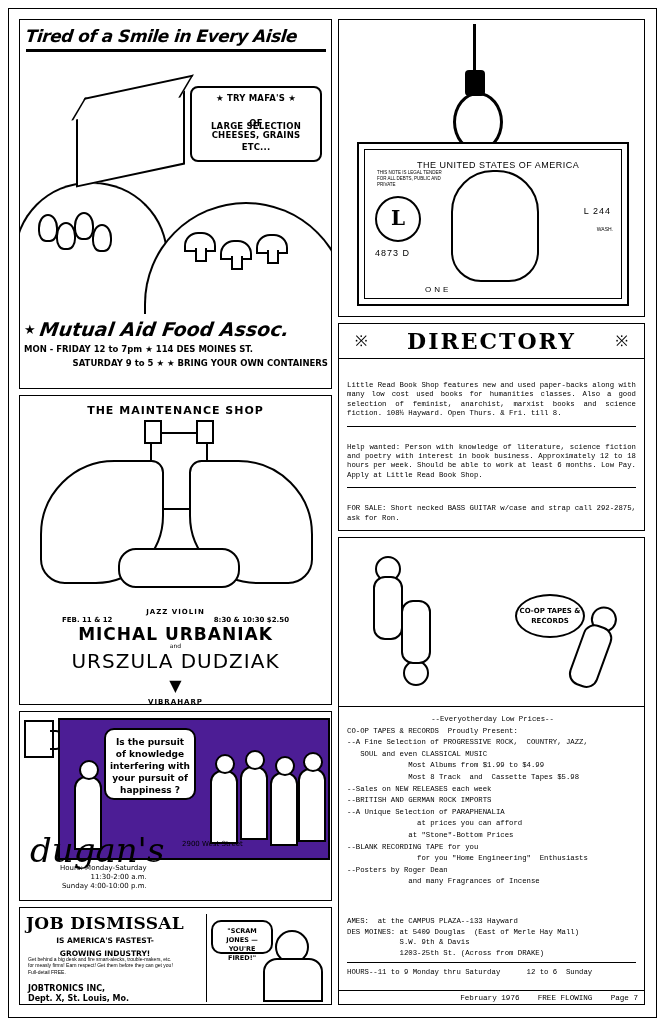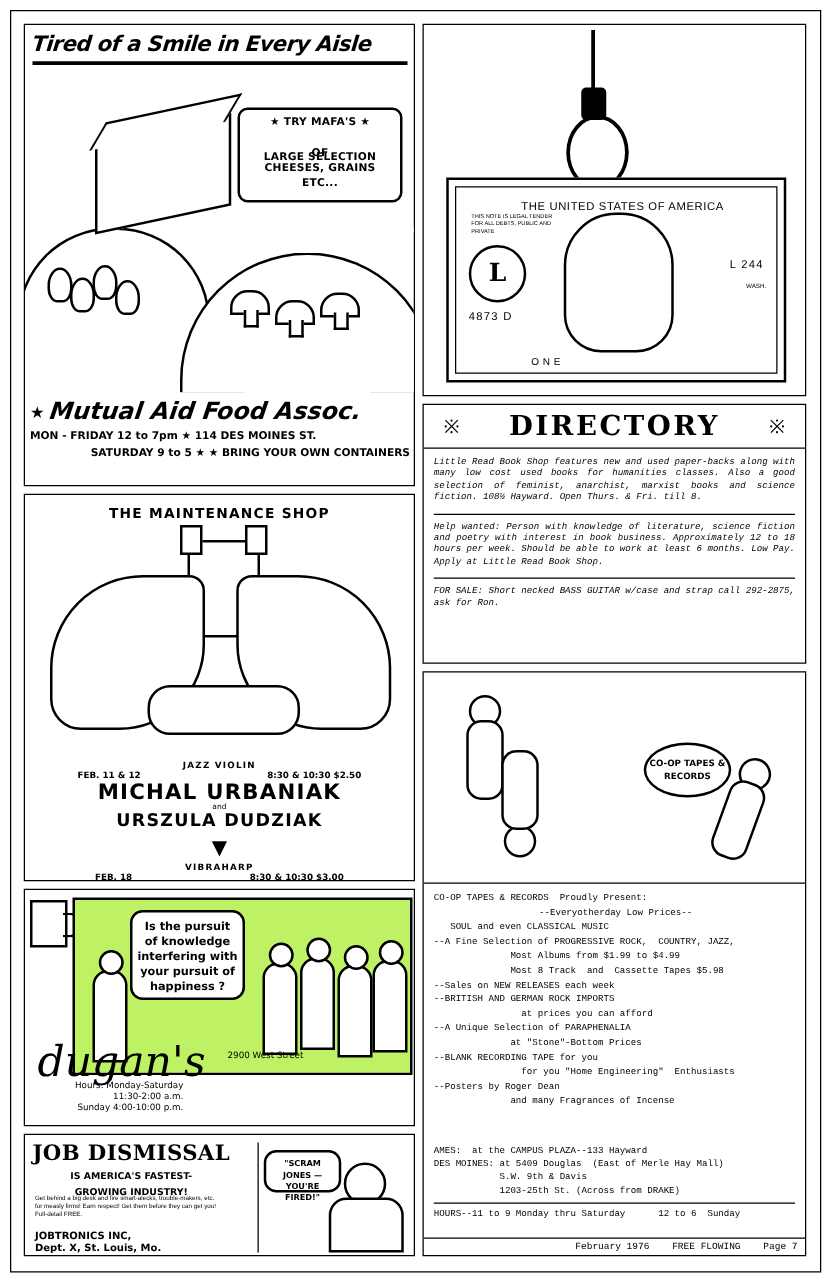--- a/index.html
+++ b/index.html
@@ -43,26 +43,26 @@
      letter-spacing:1px;margin-top:8px;}
   .ms-art{position:absolute;left:14px;top:30px;width:285px;height:180px;}
   .dragon{position:absolute;width:120px;height:120px;border:2px solid #000;border-radius:60% 10% 55% 20%;background:#fff;}
   .castle{position:absolute;left:116px;top:6px;width:54px;height:74px;border:2px solid #000;background:#fff;}
   .castle:before{content:"";position:absolute;left:-8px;top:-14px;width:14px;height:20px;border:2px solid #000;background:#fff;}
   .castle:after{content:"";position:absolute;right:-8px;top:-14px;width:14px;height:20px;border:2px solid #000;background:#fff;}
   .ms-lines{position:absolute;left:0;right:0;top:212px;text-align:center;font-family:"DejaVu Sans",sans-serif;}
   .ms-lines .lbl{font-size:7px;letter-spacing:1px;font-weight:bold;}
   .ms-lines .date{font-size:7px;font-weight:bold;}
   .ms-lines .name{font-size:17px;font-weight:bold;letter-spacing:1px;}
-  .ms-lines .name2{font-size:14px;font-weight:bold;letter-spacing:1px;}
+  .ms-lines .name2{font-size:20px;font-weight:normal;letter-spacing:1px;}
 
   
   #dugans{left:10px;top:702px;width:313px;height:190px;}
   .dug-frame{position:absolute;left:38px;top:6px;width:268px;height:138px;border:2px solid #000;}
-  .dug-people{position:absolute;left:0;top:0;right:0;bottom:0;background:#bef264;}
+  .dug-people{position:absolute;left:0;top:0;right:0;bottom:0;background:#4c1d95;}
   .fig{position:absolute;width:24px;height:70px;border:2px solid #000;border-radius:12px 12px 0 0;background:#fff;}
   .fig:after{content:"";position:absolute;left:3px;top:-18px;width:16px;height:16px;border:2px solid #000;border-radius:50%;background:#fff;}
   .think{position:absolute;left:44px;top:8px;width:92px;height:72px;border:2px solid #000;border-radius:10px;background:#fff;
      font-family:"DejaVu Sans",sans-serif;font-size:9px;font-weight:bold;text-align:center;padding:6px 4px;box-sizing:border-box;line-height:12px;}
   .dug-logo{position:absolute;left:10px;top:118px;font-family:"DejaVu Serif",serif;font-style:italic;font-weight:normal;font-size:34px;}
   .dug-addr{position:absolute;left:162px;top:128px;font-size:7px;font-family:"DejaVu Sans",sans-serif;}
   .dug-hours{position:absolute;left:40px;top:152px;font-size:7px;line-height:9px;font-family:"DejaVu Sans",sans-serif;text-align:right;}
   .beer{position:absolute;left:4px;top:8px;width:26px;height:34px;border:2px solid #000;background:#fff;}
   .beer:after{content:"";position:absolute;right:-12px;top:8px;width:12px;height:16px;border:2px solid #000;border-left:none;border-radius:0 8px 8px 0;}
 
@@ -97,21 +97,21 @@
   .bill .sn2{right:16px;top:62px;font-size:9px;letter-spacing:1px;}
   .bill .wash{right:14px;top:82px;font-size:5px;}
   .bill .bot{left:66px;bottom:10px;font-size:8px;letter-spacing:3px;}
 
   
   #directory{left:329px;top:314px;width:307px;height:208px;}
   .dir-head{position:relative;height:34px;border-bottom:1px solid #000;}
   .dir-head .title{text-align:center;font-family:"DejaVu Serif",serif;font-weight:bold;font-size:22px;letter-spacing:2px;line-height:34px;}
   .dir-head .orn{position:absolute;top:6px;font-size:15px;}
   .dir-body{padding:6px 8px;font-family:"Liberation Mono",monospace;font-size:7.3px;line-height:9.4px;text-align:justify;}
-  .dir-body p{margin:1px 0 7px 0;font-style:italic;}
+  .dir-body p{margin:16px 0 7px 0;}
   .dir-hr{height:1px;background:#000;margin:0 0 6px 0;}
 
   
   #coop{left:329px;top:528px;width:307px;height:468px;}
   .coop-art{position:absolute;left:0;top:0;width:307px;height:168px;border-bottom:1px solid #000;}
   .acro{position:absolute;width:40px;height:96px;}
   .acro .hd{position:absolute;width:22px;height:22px;border:2px solid #000;border-radius:50%;background:#fff;}
   .acro .bd{position:absolute;width:26px;height:60px;border:2px solid #000;border-radius:12px;background:#fff;}
   .recseal{position:absolute;left:176px;top:56px;width:70px;height:44px;border:2px solid #000;border-radius:50%;
      font-family:"DejaVu Sans",sans-serif;font-weight:bold;font-size:7px;text-align:center;line-height:10px;padding-top:10px;box-sizing:border-box;}
@@ -285,30 +285,30 @@
             <div class="bd" style="left:6px;top:0;"></div>
         </div>
         <div class="acro" style="left:232px;top:66px;transform:rotate(20deg);">
           <div class="hd" style="left:8px;top:0;"></div>
             <div class="bd" style="left:6px;top:20px;"></div>
         </div>
         <div class="recseal">CO-OP TAPES &amp; RECORDS</div>
       </div>
 
       <div class="coop-txt">
+        <span class="l" style="text-align:center;display:block;">--Everyotherday Low Prices--</span>
         <span class="l">CO-OP TAPES &amp; RECORDS  Proudly Present:</span>
-        <span class="l" style="text-align:center;display:block;">--Everyotherday Low Prices--</span>
+        <span class="l">--A Fine Selection of PROGRESSIVE ROCK,  COUNTRY, JAZZ,</span>
         <span class="l">   SOUL and even CLASSICAL MUSIC</span>
-        <span class="l">--A Fine Selection of PROGRESSIVE ROCK,  COUNTRY, JAZZ,</span>
         <span class="l">              Most Albums from $1.99 to $4.99</span>
         <span class="l">              Most 8 Track  and  Cassette Tapes $5.98</span>
         <span class="l">--Sales on NEW RELEASES each week</span>
         <span class="l">--BRITISH AND GERMAN ROCK IMPORTS</span>
+        <span class="l">--A Unique Selection of PARAPHENALIA</span>
         <span class="l">                at prices you can afford</span>
-        <span class="l">--A Unique Selection of PARAPHENALIA</span>
         <span class="l">              at "Stone"-Bottom Prices</span>
         <span class="l">--BLANK RECORDING TAPE for you</span>
         <span class="l">                for you "Home Engineering"  Enthusiasts</span>
         <span class="l">--Posters by Roger Dean</span>
         <span class="l">              and many Fragrances of Incense</span>
       </div>
 
       <div class="coop-foot">
         <span class="l">AMES:  at the CAMPUS PLAZA--133 Hayward</span>
         <span class="l">DES MOINES: at 5409 Douglas  (East of Merle Hay Mall)</span>

